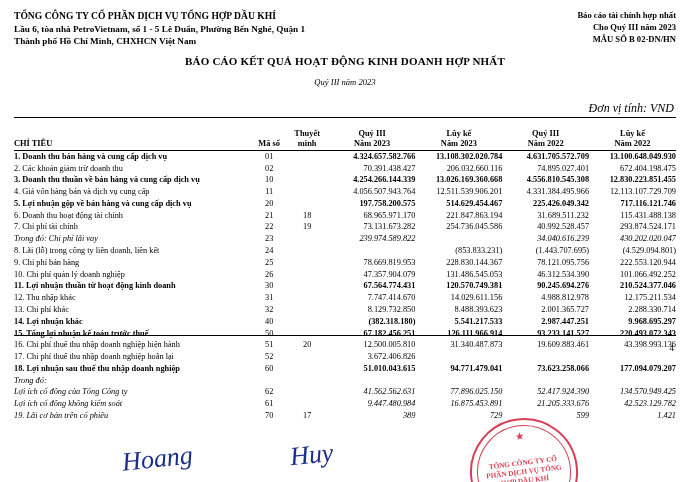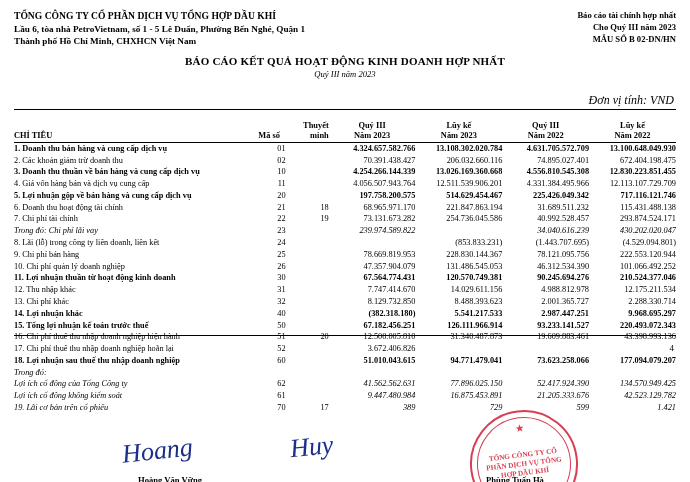--- a/index.html
+++ b/index.html
@@ -45,21 +45,21 @@
     margin-top: 7px;
   }
   .doc-title {
     font-size: 11px;
     font-weight: bold;
     letter-spacing: .2px;
   }
   .doc-sub {
     font-size: 8.6px;
     font-style: italic;
-    margin-top: 2px;
+    margin-top: 10px;
   }
   .unit {
     text-align: right;
     font-size: 12px;
     font-style: italic;
     margin-top: 14px;
     padding-right: 2px;
   }
   table.fs {
     width: 100%;
@@ -79,28 +79,28 @@
     padding-bottom: 3px;
   }
   thead tr.head-row th {
     border-top: 1.1px solid #000;
     border-bottom: 1.1px solid #000;
     padding-top: 2px;
     height: 30px;
   }
   th.c-label { text-align: left; padding-left: 2px; width: 250px; }
   th.c-code  { width: 34px; }
-  th.c-note  { width: 44px; text-align: right; }
+  th.c-note  { width: 44px; }
   th.c-num   { width: 88px; }
   tbody td {
     line-height: 1.42;
     height: 11.6px;
   }
   td.label { padding-left: 2px; }
-  td.code, td.note { text-align: right; }
+  td.code, td.note { text-align: center; }
   td.num { text-align: right; padding-right: 2px; white-space: nowrap; }
   .b { font-weight: bold; }
   .it { font-style: italic; }
   .indent { padding-left: 10px; }
   .sig-area {
     position: relative;
     height: 118px;
     margin-top: 4px;
   }
   .sig {

